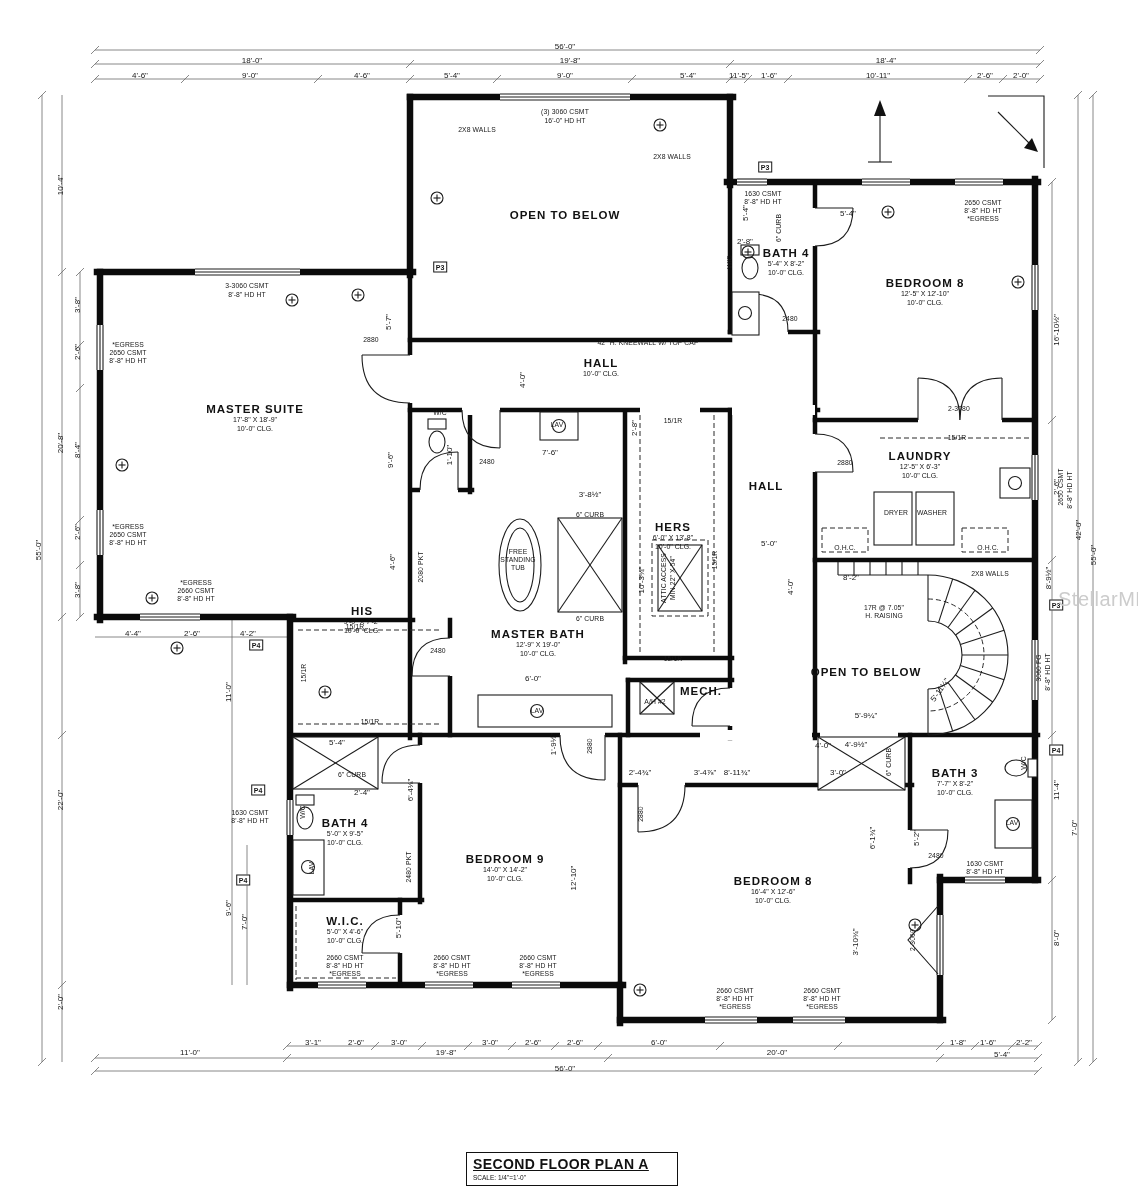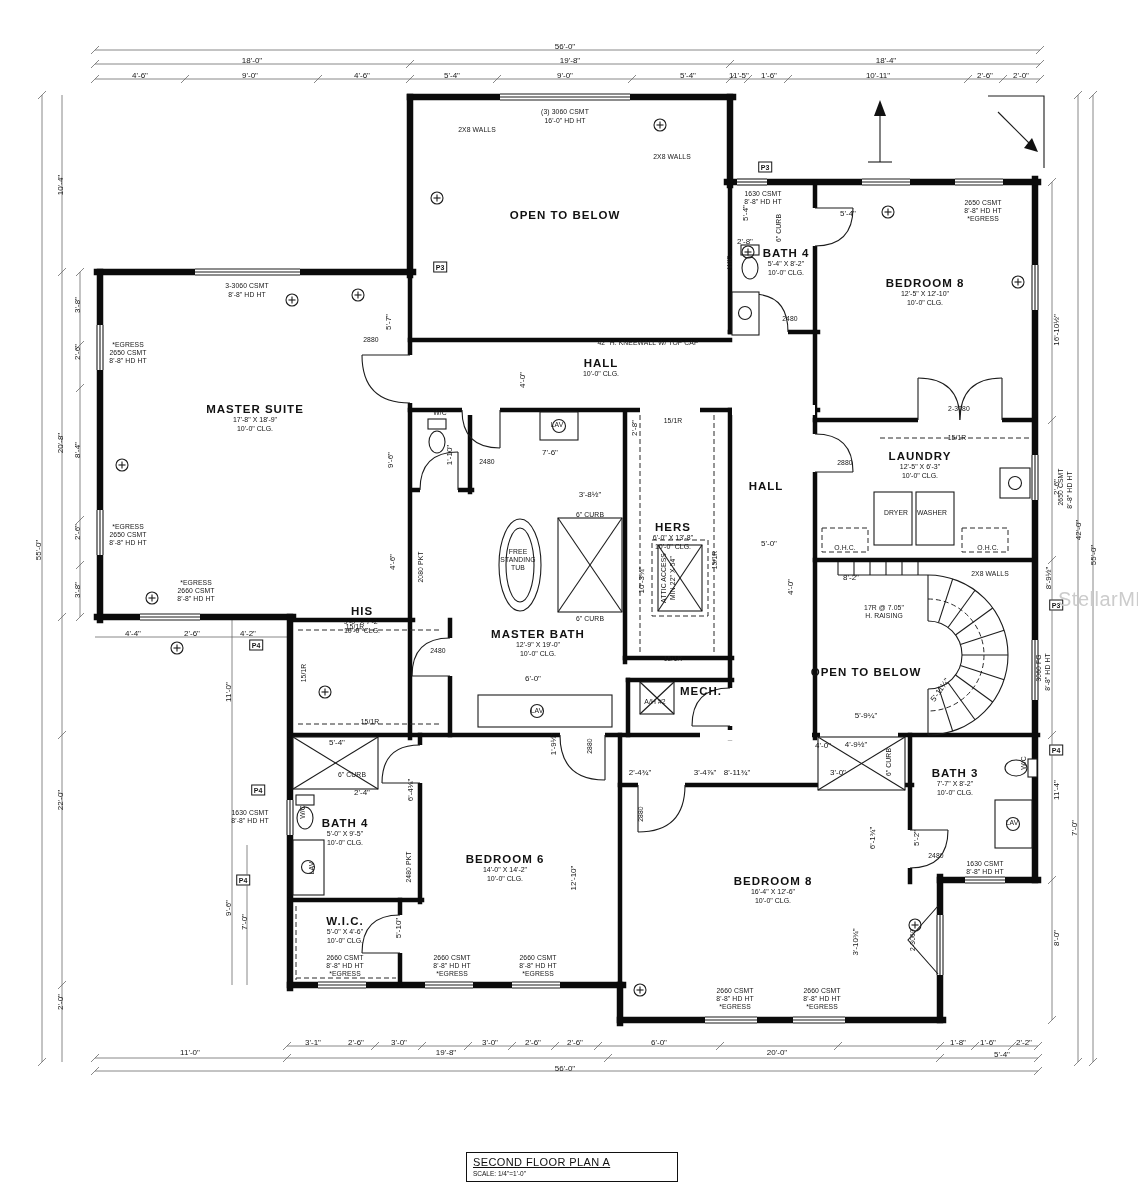--- a/index.html
+++ b/index.html
@@ -15,21 +15,21 @@
   .blk{fill:#111;stroke:none}
   #labels{position:absolute;left:0;top:0;width:100%;height:100%}
   .lbl{position:absolute;white-space:nowrap;color:#161616}
   .d{font-size:8px}
   .a{font-size:6.8px;letter-spacing:.1px}
   .mk{font-size:7px;font-weight:700;border:1px solid #161616;background:#fff;padding:0 1.5px;line-height:9px}
   .room{position:absolute;transform:translate(-50%,-50%);text-align:center;color:#111}
   .room-name{font-size:11.5px;font-weight:700;letter-spacing:1px;line-height:13px}
   .room-sub{font-size:7px;line-height:8.5px}
   #titleblock{position:absolute;left:466px;top:1152px;width:198px;border:1.6px solid #111;background:#fff;padding:3px 6px 4px}
-  #tb-title{font-size:11px;font-weight:400;letter-spacing:.4px;text-decoration:underline;color:#111}
+  #tb-title{font-size:14px;font-weight:700;letter-spacing:.4px;text-decoration:underline;color:#111}
   #tb-scale{font-size:6.5px;margin-top:2px;color:#111}
   #watermark{position:absolute;left:1058px;top:588px;width:80px;overflow:hidden;font-size:20px;color:#ccc;letter-spacing:.5px}
 </style>
 </head>
 <body>
 
 <div id="plan">
   <div id="svg-holder">
       <svg xmlns="http://www.w3.org/2000/svg" width="1138" height="1200" viewBox="0 0 1138 1200">
         <line x1="95" y1="50" x2="1040" y2="50" class="dim"></line>
@@ -439,21 +439,21 @@
       </div>
       <div class="room" style="left: 866px; top: 672px;">
         <div class="room-name">OPEN TO BELOW</div>
       </div>
       <div class="room" style="left: 345px; top: 832px;">
         <div class="room-name">BATH 4</div>
         <div class="room-sub">5'-0" X 9'-5"</div>
         <div class="room-sub">10'-0" CLG.</div>
       </div>
       <div class="room" style="left: 505px; top: 868px;">
-        <div class="room-name">BEDROOM 6</div>
+        <div class="room-name">BEDROOM 9</div>
         <div class="room-sub">14'-0" X 14'-2"</div>
         <div class="room-sub">10'-0" CLG.</div>
       </div>
       <div class="room" style="left: 773px; top: 890px;">
         <div class="room-name">BEDROOM 8</div>
         <div class="room-sub">16'-4" X 12'-6"</div>
         <div class="room-sub">10'-0" CLG.</div>
       </div>
       <div class="room" style="left: 955px; top: 782px;">
         <div class="room-name">BATH 3</div>

